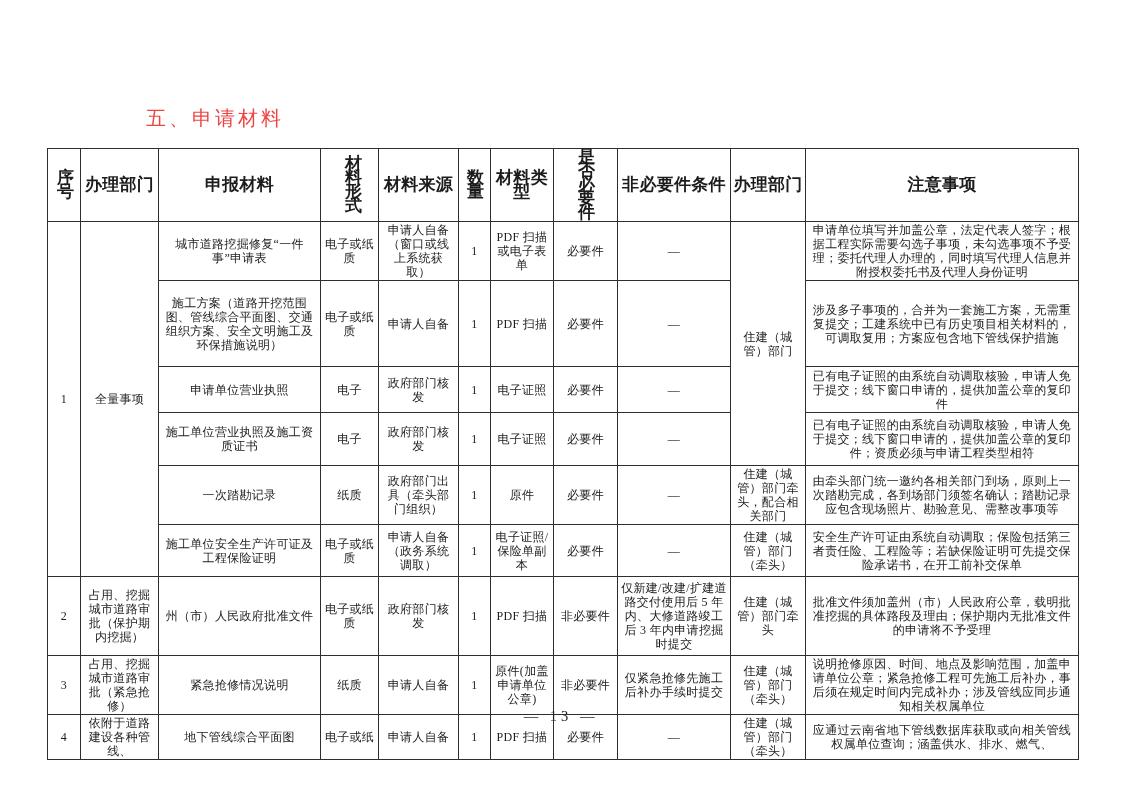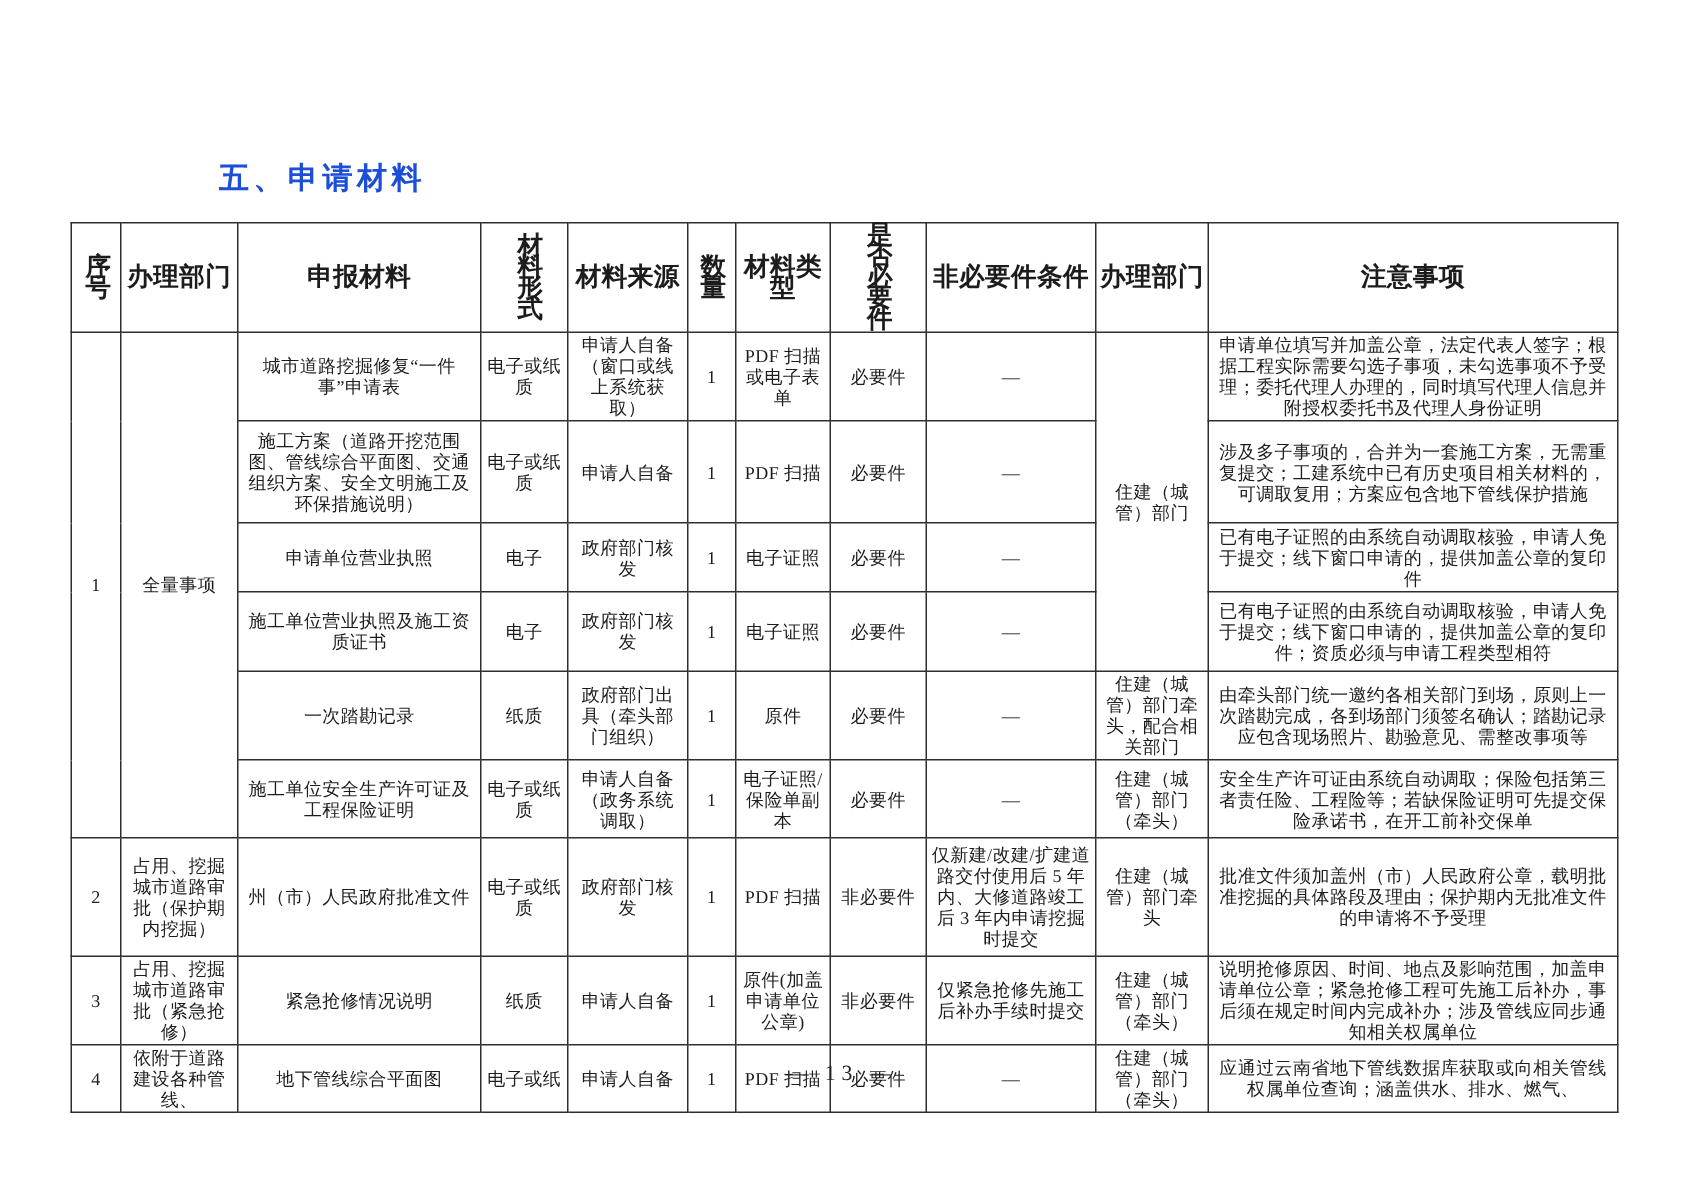--- a/index.html
+++ b/index.html
@@ -6,22 +6,22 @@
     body {
       width: 1122px; height: 793px;
       background: #ffffff;
       position: relative;
       font-family: "Liberation Serif", serif;
       color: #1c1c1c;
     }
     .page-title {
       position: absolute; left: 146px; top: 105px;
       font-family: "Liberation Sans", sans-serif;
-      font-weight: bold; font-size: 20px; letter-spacing: 3px;
-      color: #1d4ed8;
+      font-weight: normal; font-size: 20px; letter-spacing: 3px;
+      color: #ef4444;
     }
     table.doc-table {
       position: absolute; left: 47px; top: 148px;
       width: 1031px;
       border-collapse: collapse; table-layout: fixed;
     }
     .doc-table th, .doc-table td {
       border: 1px solid #2e2e2e;
       font-size: 12px; line-height: 14px;
       text-align: center; vertical-align: middle;
@@ -95,21 +95,21 @@
       <td class="c-material">城市道路挖掘修复“一件事”申请表</td>
       <td class="c-form">电子或纸质</td>
       <td class="c-source">申请人自备（窗口或线上系统获取）</td>
       <td class="c-qty">1</td>
       <td class="c-type">PDF 扫描或电子表单</td>
       <td class="c-required">必要件</td>
       <td class="c-condition">—</td>
       <td class="c-dept" rowspan="4">住建（城管）部门</td>
       <td class="c-notes">申请单位填写并加盖公章，法定代表人签字；根据工程实际需要勾选子事项，未勾选事项不予受理；委托代理人办理的，同时填写代理人信息并附授权委托书及代理人身份证明</td>
     </tr>
-    <tr style="height:68px">
+    <tr style="height:86px">
       <td class="c-material">施工方案（道路开挖范围图、管线综合平面图、交通组织方案、安全文明施工及环保措施说明）</td>
       <td class="c-form">电子或纸质</td>
       <td class="c-source">申请人自备</td>
       <td class="c-qty">1</td>
       <td class="c-type">PDF 扫描</td>
       <td class="c-required">必要件</td>
       <td class="c-condition">—</td>
       <td class="c-notes">涉及多子事项的，合并为一套施工方案，无需重复提交；工建系统中已有历史项目相关材料的，可调取复用；方案应包含地下管线保护措施</td>
     </tr>
     <tr style="height:46px">

